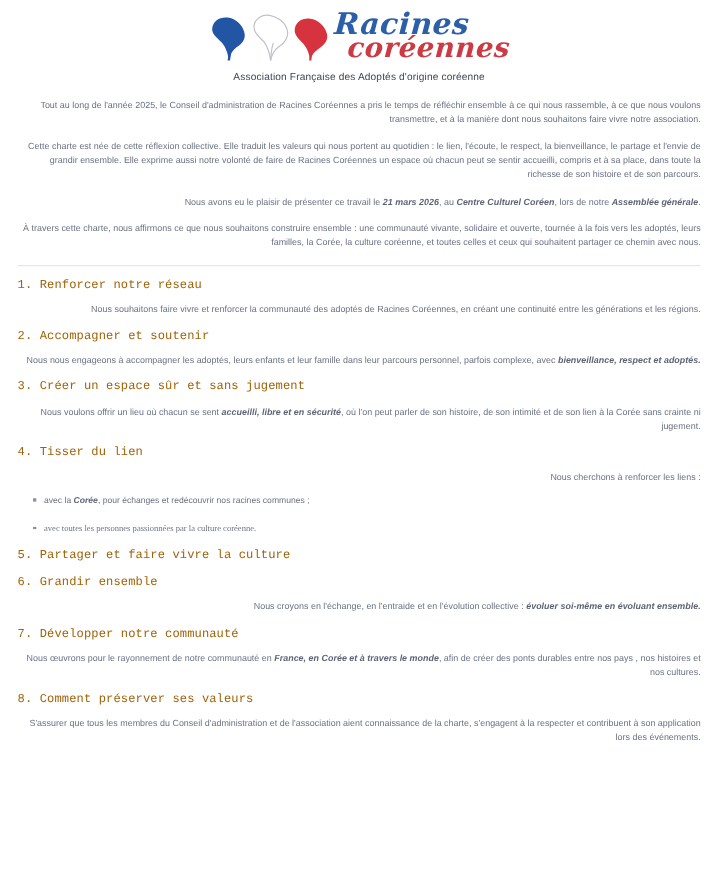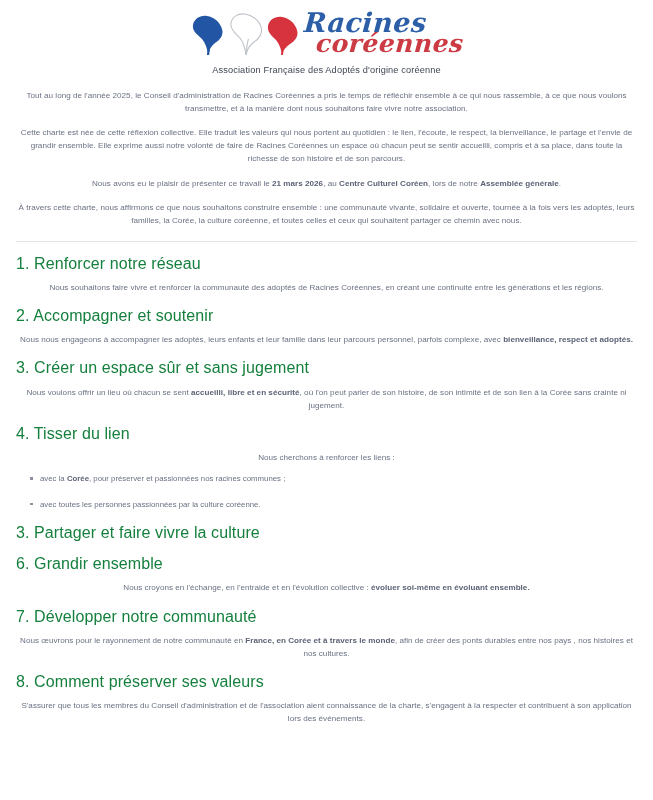--- a/index.html
+++ b/index.html
@@ -79,56 +79,56 @@
     margin-top: 5px;
   }
 
   
   p.para {
     font-size: 8.1px;
     line-height: 1.62;
     color: #6a7183;
     margin: 0 0 11px 0;
     letter-spacing: 0.02px;
-    text-align: center;
-  }
-  p.para b, li b, .tight b { font-weight: bold; color: #5c6375; }
+    text-align: right;
+  }
+  p.para b, li b, .tight b { font-weight: bold; color: #5c6375; font-style: italic; }
 
   hr.rule {
     border: none;
     border-top: 1px solid #e2e4e9;
     margin: 14px 0 12px 0;
   }
 
   h2.section-title {
-    font-family: Liberation Sans, sans-serif;
+    font-family: Liberation Mono, monospace;
     font-weight: normal;
-    font-size: 16px;
+    font-size: 11px;
     line-height: 1.2;
-    color: #15803d;
+    color: #a16207;
     margin: 0 0 8px 0;
     letter-spacing: 0.1px;
   }
   .section { margin-bottom: 12px; }
   .section:last-of-type { margin-bottom: 0; }
 
   ul.bullets {
     list-style: none;
     margin: 9px 0 4px 0;
     padding: 0 0 0 14px;
   }
   ul.bullets li {
     position: relative;
     font-size: 7.8px;
     line-height: 1.6;
     color: #6a7183;
     margin-bottom: 13px;
     padding-left: 10px;
   }
-  ul.bullets li:last-child { margin-bottom: 2px; }
+  ul.bullets li:last-child { margin-bottom: 2px; font-family: Liberation Serif, serif; }
   ul.bullets li::before {
     content: "";
     position: absolute;
     left: 0;
     top: 4px;
     width: 2.6px;
     height: 2.6px;
     background: #8a909f;
   }
 </style>
@@ -183,27 +183,27 @@
 
   <div class="section">
     <h2 class="section-title">3. Créer un espace sûr et sans jugement</h2>
     <p class="para"><span>Nous voulons offrir un lieu où chacun se sent </span><b>accueilli, libre et en sécurité</b><span>, où l'on peut parler de son histoire, de son intimité et de son lien à la Corée sans crainte ni jugement.</span></p>
   </div>
 
   <div class="section">
     <h2 class="section-title">4. Tisser du lien</h2>
     <p class="para" style="margin-bottom:0">Nous cherchons à renforcer les liens :</p>
     <ul class="bullets">
-      <li><span>avec la </span><b>Corée</b><span>, pour préserver et passionnées nos racines communes ;</span><b></b><span></span></li>
+      <li><span>avec la </span><b>Corée</b><span>, pour échanges et redécouvrir nos racines communes ;</span><b></b><span></span></li>
       <li><span>avec toutes les personnes passionnées par la culture coréenne.</span><b></b><span></span><b></b><span></span></li>
     </ul>
   </div>
 
   <div class="section">
-    <h2 class="section-title">3. Partager et faire vivre la culture</h2>
+    <h2 class="section-title">5. Partager et faire vivre la culture</h2>
   </div>
 
   <div class="section">
     <h2 class="section-title">6. Grandir ensemble</h2>
     <p class="para"><span>Nous croyons en l'échange, en l'entraide et en l'évolution collective : </span><b>évoluer soi-même en évoluant ensemble.</b><span></span></p>
   </div>
 
   <div class="section">
     <h2 class="section-title">7. Développer notre communauté</h2>
     <p class="para"><span>Nous œuvrons pour le rayonnement de notre communauté en </span><b>France, en Corée et à travers le monde</b><span>, afin de créer des ponts durables entre nos pays , nos histoires et nos cultures.</span></p>

